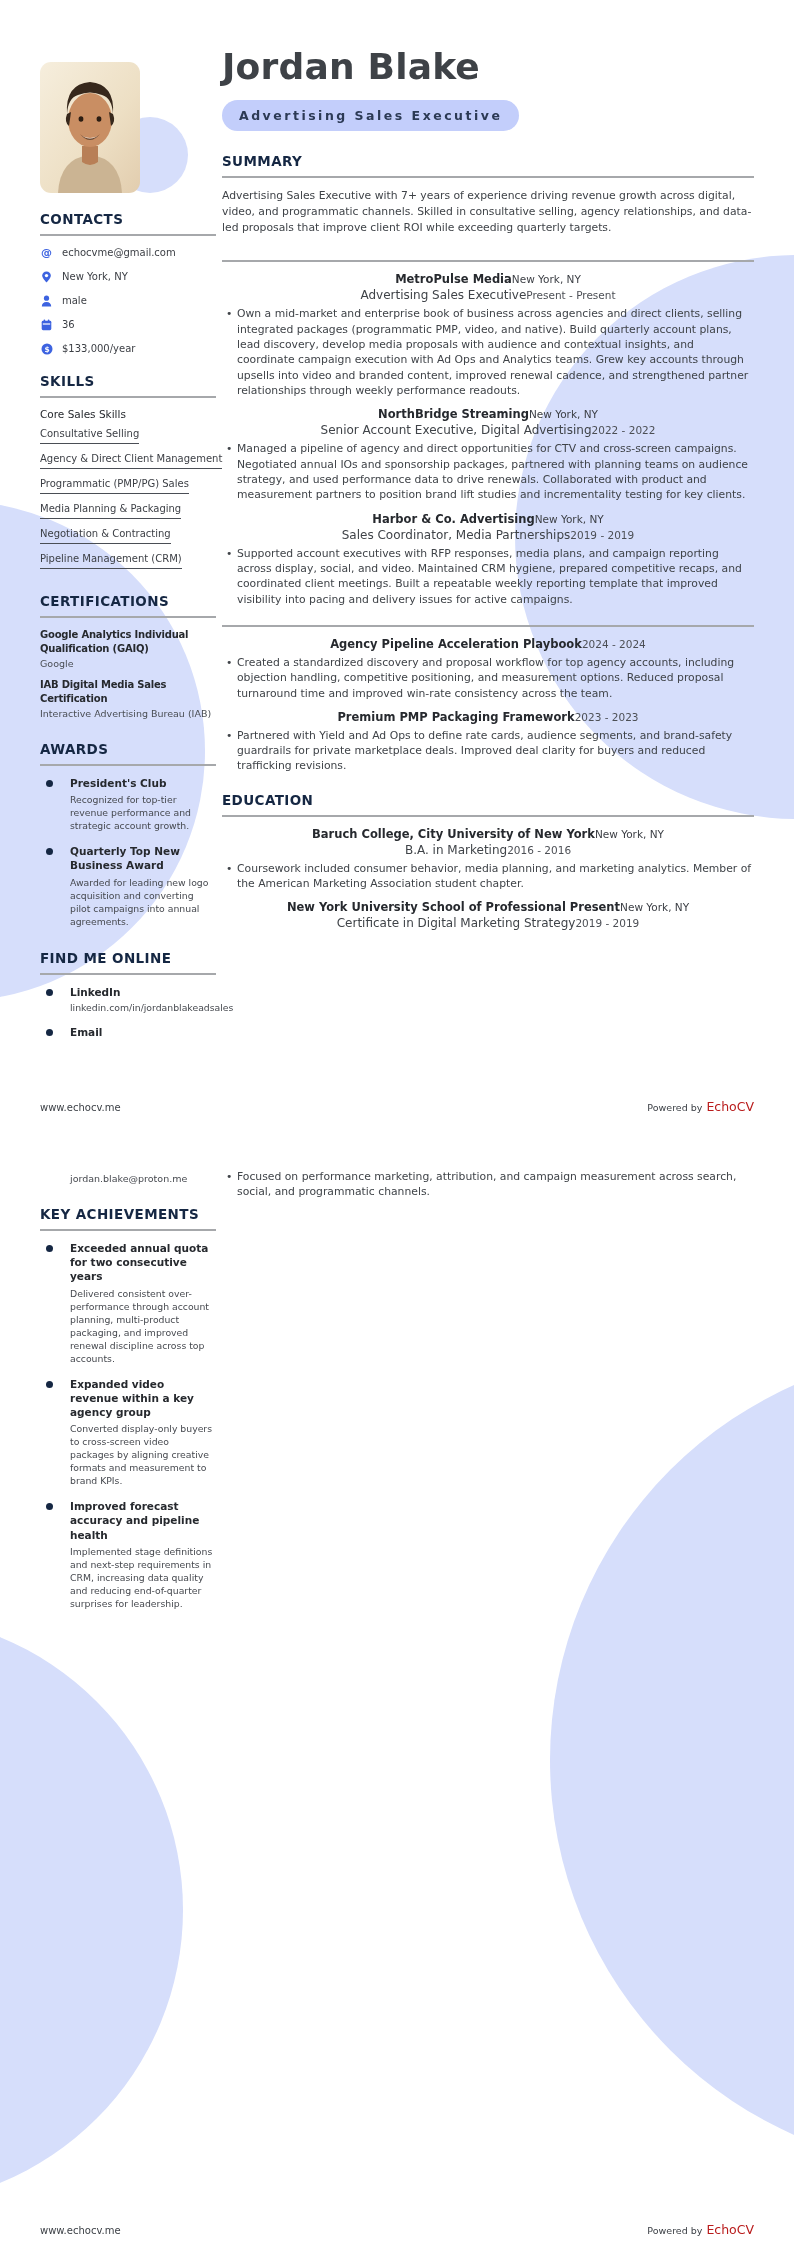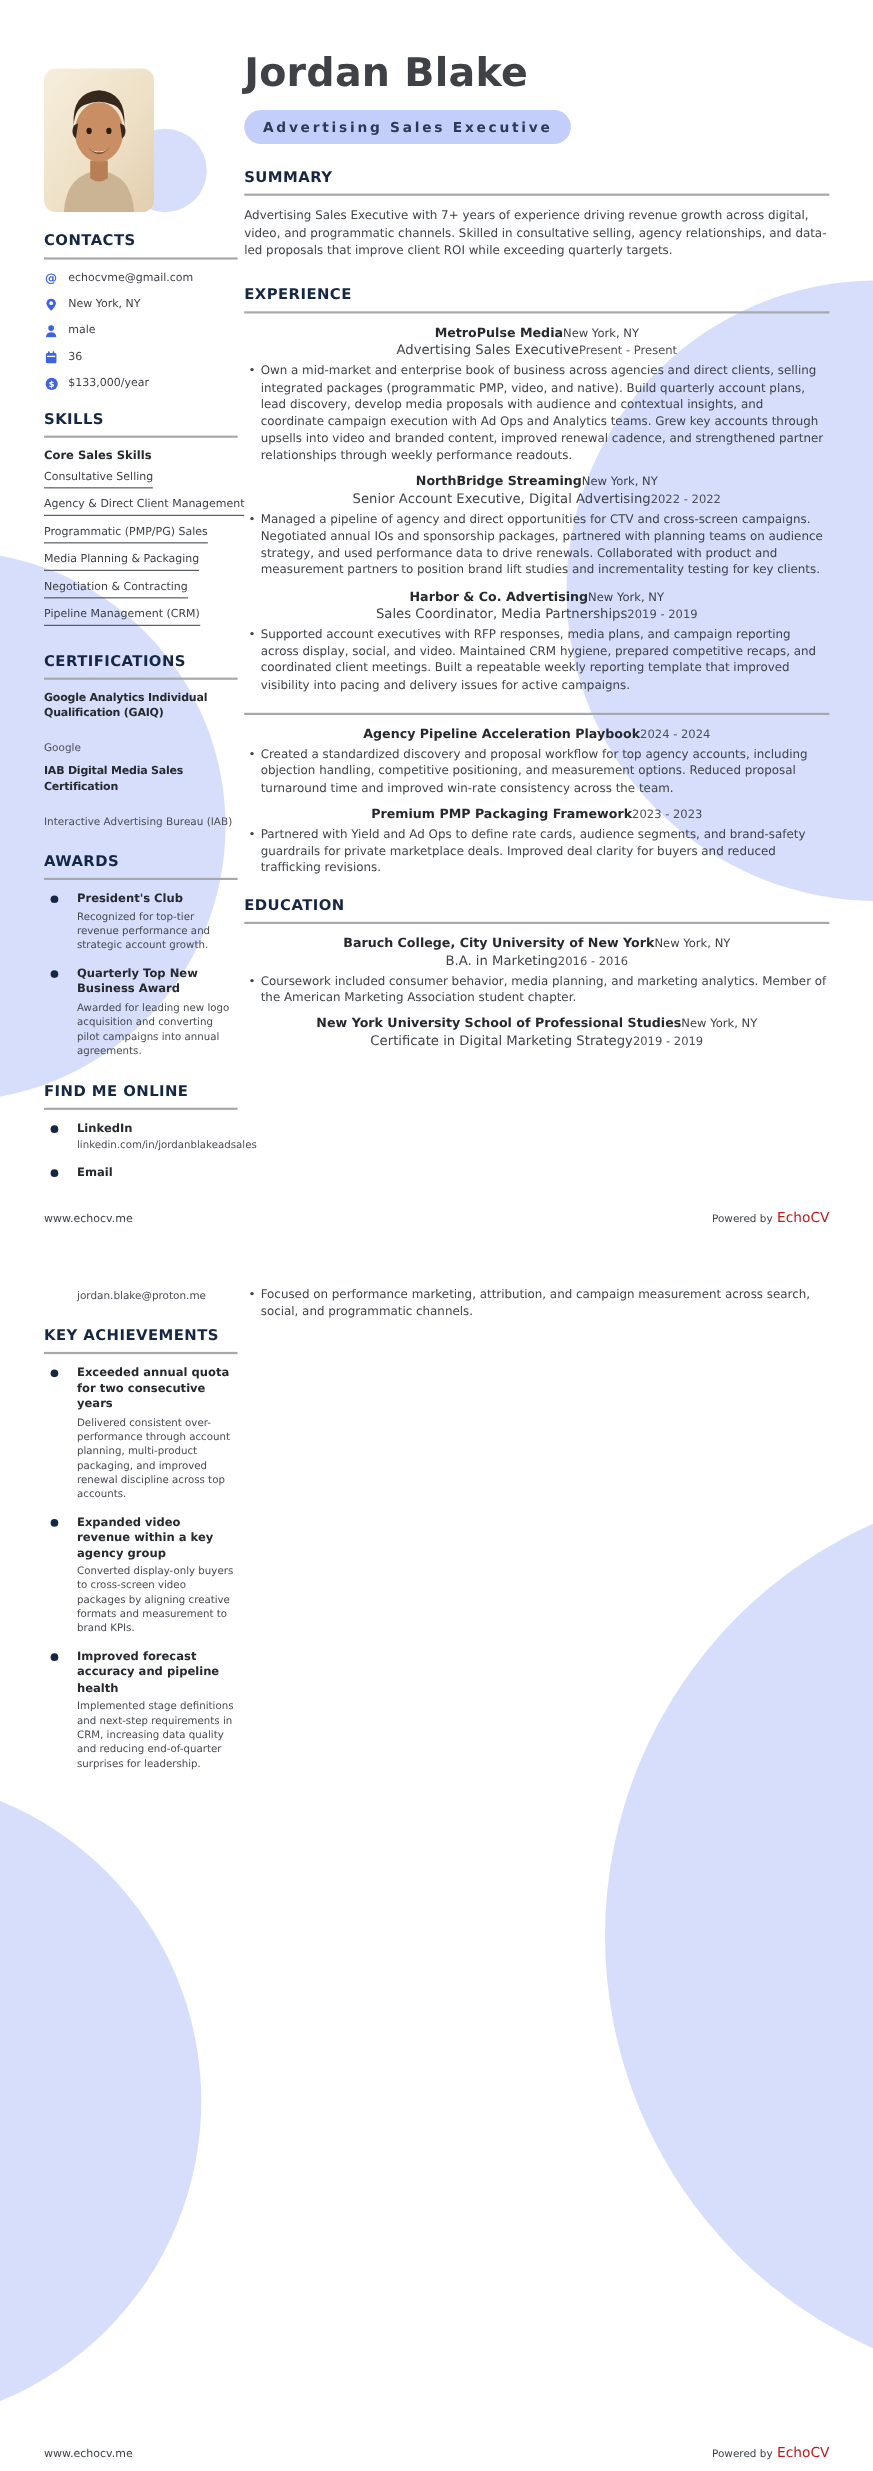--- a/index.html
+++ b/index.html
@@ -30,25 +30,25 @@
   .photo-blob{left:112px;top:117px;width:76px;height:76px;}
 
   
   .lsec{margin-top:18px;}
   .lhead,.rhead{font-size:13.5px;font-weight:bold;color:var(--navy);letter-spacing:.4px;}
   .hr{height:2px;background:var(--rule);margin:7px 0 10px 0;}
   .contact-row{display:flex;align-items:center;margin:0 0 11px 0;}
   .cicon{width:13px;height:13px;flex:0 0 13px;margin-right:9px;display:inline-flex;align-items:center;justify-content:center;color:var(--accent);font-size:11px;font-weight:bold;}
   .cicon svg{display:block;}
   .ctext{font-size:10px;color:#3b3e44;}
-  .skill-group{font-size:10.5px;font-weight:bold;color:#26292e;margin:2px 0 8px 0;}
+  .skill-group{font-size:10.5px;font-weight:normal;color:#26292e;margin:2px 0 8px 0;}
   .skill{font-size:10px;color:#3b3e44;white-space:nowrap;width:fit-content;padding-bottom:4px;border-bottom:1.2px solid #4a4e55;margin-bottom:9px;}
   .cert{margin-bottom:9px;}
   .cert-title{font-size:10px;font-weight:bold;color:#26292e;letter-spacing:-.2px;line-height:1.35;}
-  .cert-issuer{font-size:9.5px;color:#4a4e54;margin-top:20px;}
+  .cert-issuer{font-size:9.5px;color:#4a4e54;margin-top:3px;}
   .dot-item{position:relative;padding-left:30px;margin-bottom:12px;}
   .dot-item::before{content:"";position:absolute;left:6px;top:4px;width:7px;height:7px;border-radius:50%;background:var(--navy);}
   .dot-title{font-size:10.5px;font-weight:bold;color:#26292e;line-height:1.35;}
   .dot-desc{font-size:9.3px;color:#46494f;line-height:1.4;margin-top:3px;}
   .link-value{font-size:9.3px;color:#46494f;margin-top:3px;}
   .email-cont{font-size:9.5px;color:#46494f;padding-left:30px;margin-top:50px;}
 
   
   .name{font-size:36px;font-weight:600;color:#3e4247;letter-spacing:.2px;margin-top:46px;}
   .pill{display:inline-block;background:var(--pill);color:#2c3a55;font-size:12.5px;font-weight:bold;letter-spacing:2.5px;padding:8px 17px;border-radius:999px;margin-top:13px;}
@@ -203,21 +203,20 @@
 
       
       <div class="rsec">
         <div class="rhead">SUMMARY</div>
         <div class="hr"></div>
         <div class="summary-text">Advertising Sales Executive with 7+ years of experience driving revenue growth across digital, video, and programmatic channels. Skilled in consultative selling, agency relationships, and data-led proposals that improve client ROI while exceeding quarterly targets.</div>
       </div>
 
       
       <div class="rsec rsec-xp">
-        <div class="rhead">EXPERIENCE</div>
         <div class="hr"></div>
 
         <div class="item">
           <div class="row">
             <span class="org">MetroPulse Media</span>
             <span class="loc">New York, NY</span>
           </div>
           <div class="row">
             <span class="role">Advertising Sales Executive</span>
             <span class="dates">Present - Present</span>
@@ -283,21 +282,21 @@
           </div>
           <div class="row">
             <span class="role">B.A. in Marketing</span>
             <span class="dates">2016 - 2016</span>
           </div>
           <div class="bullet">Coursework included consumer behavior, media planning, and marketing analytics. Member of the American Marketing Association student chapter.</div>
         </div>
 
         <div class="item">
           <div class="row">
-            <span class="org">New York University School of Professional Studies</span>
+            <span class="org">New York University School of Professional Present</span>
             <span class="loc">New York, NY</span>
           </div>
           <div class="row">
             <span class="role">Certificate in Digital Marketing Strategy</span>
             <span class="dates">2019 - 2019</span>
           </div>
         </div>
       </div>
     </div>
 

